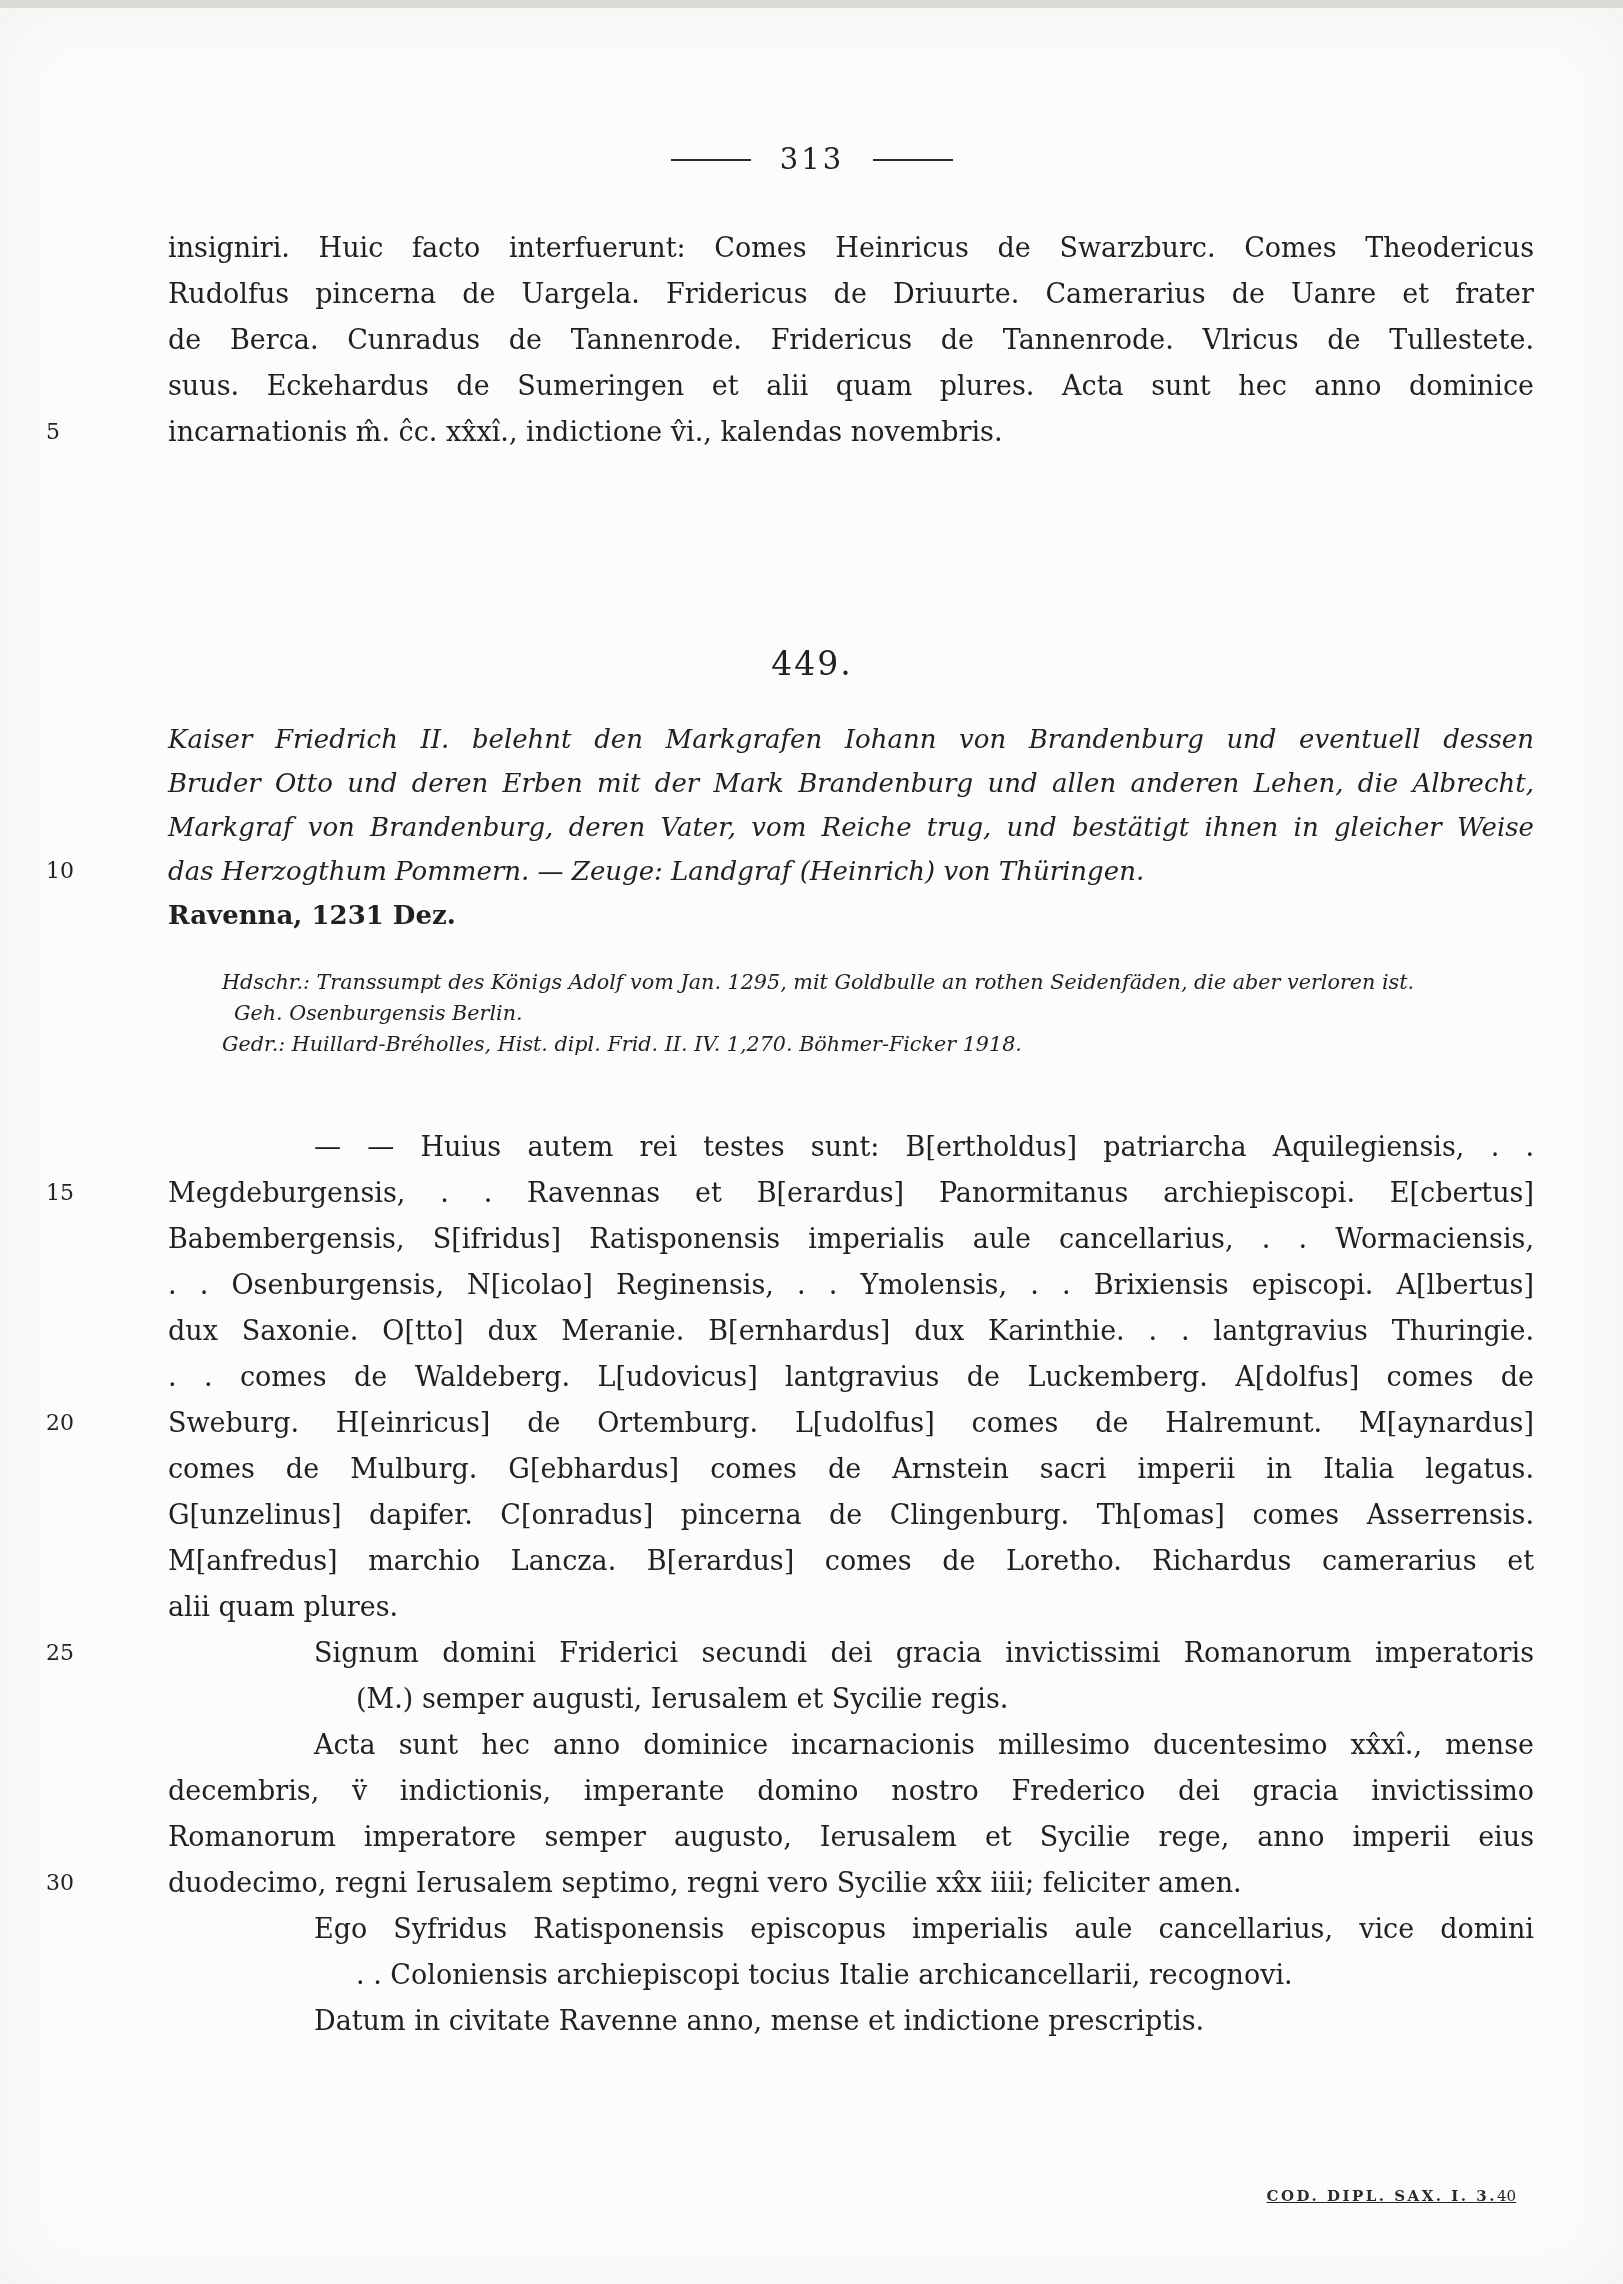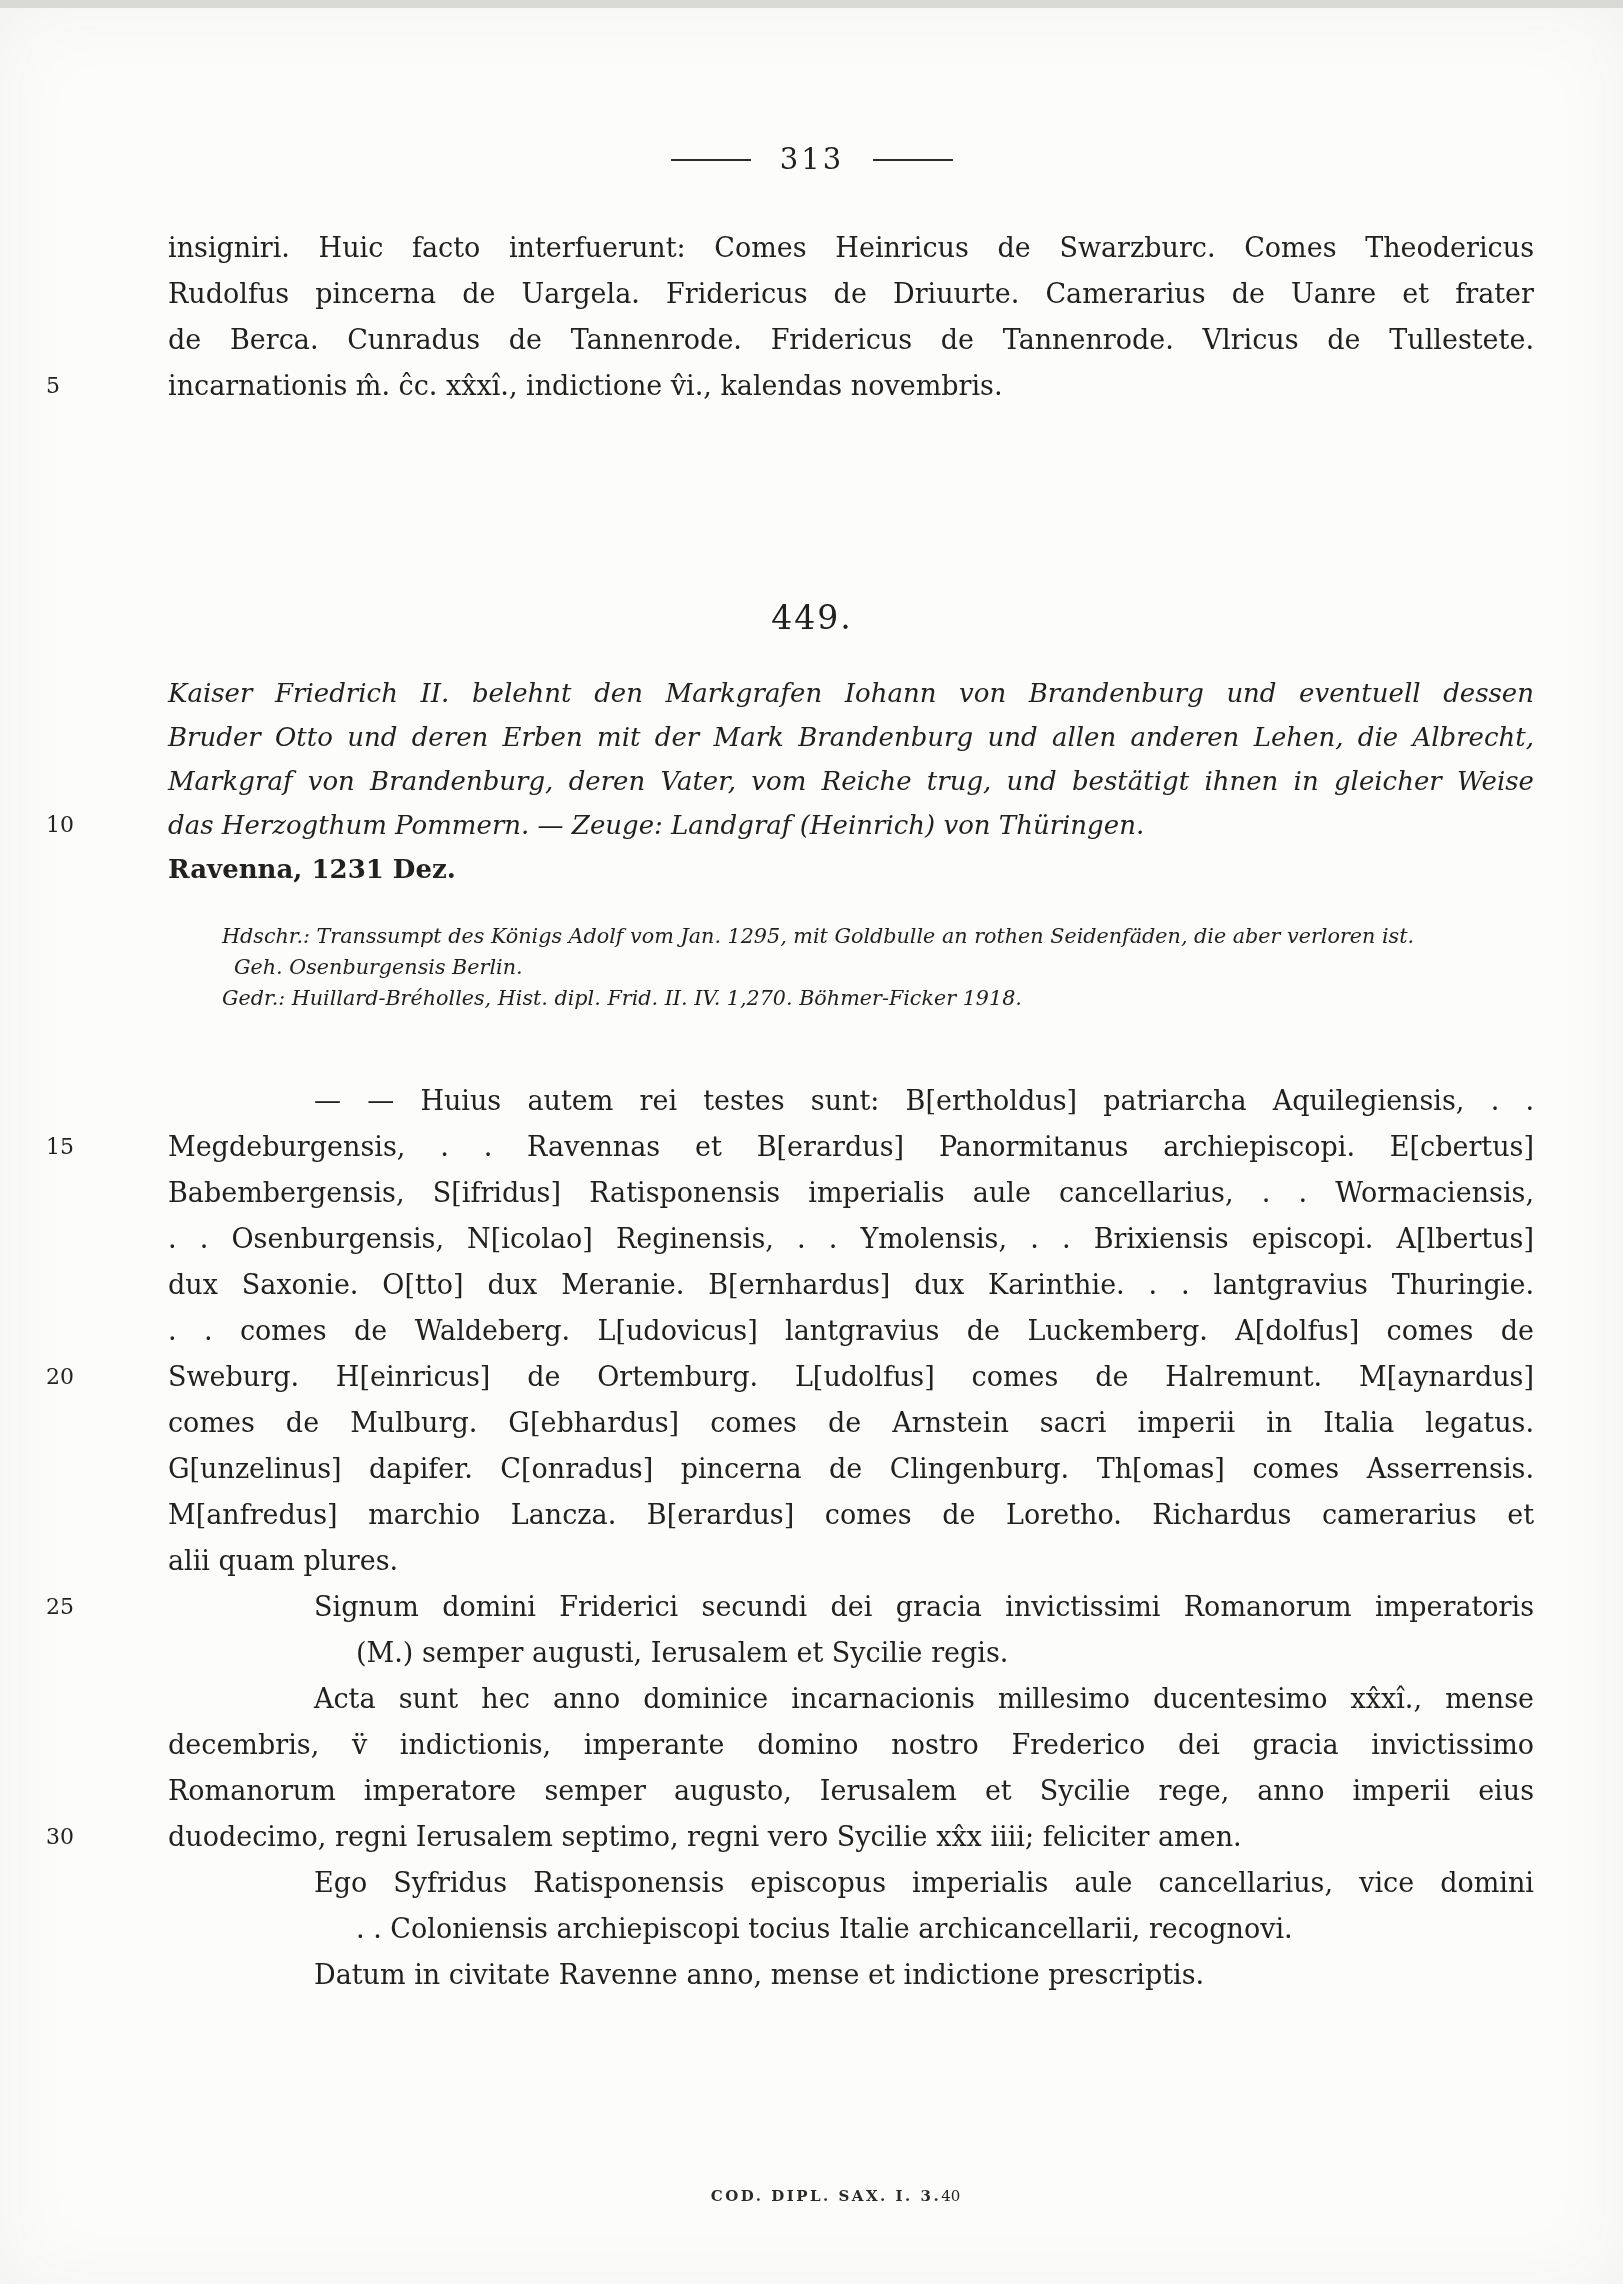--- a/index.html
+++ b/index.html
@@ -128,24 +128,25 @@
   }
   .doc-body .para { margin: 0; }
 
   
   .page-footer {
     position: absolute;
     left: 0;
     right: 0;
     top: 2179px;
     display: flex;
-    justify-content: center;
+    justify-content: flex-end;
     align-items: baseline;
     padding-left: 116px;
-    padding-right: 69px;
+    padding-right: 108px;
+    text-decoration: underline;
   }
   .footer-left {
     font-size: 15px;
     font-weight: 700;
     letter-spacing: 2.5px;
     color: #2b2a28;
   }
   .footer-right {
     font-size: 15px;
     color: #242322;
@@ -159,20 +160,21 @@
   <div class="page-header">
     <span class="rule"></span>
     <span class="page-number-text">313</span>
     <span class="rule"></span>
   </div>
 
   <div class="prev-doc measure">
       <div class="line"><span class="line-text"><span>insigniri. Huic facto interfuerunt: Comes Heinricus de Swarzburc. Comes Theodericus</span></span></div>
       <div class="line"><span class="line-text"><span>Rudolfus pincerna de Uargela. Fridericus de Driuurte. Camerarius de Uanre et frater</span></span></div>
       <div class="line"><span class="line-text"><span>de Berca. Cunradus de Tannenrode. Fridericus de Tannenrode. Vlricus de Tullestete.</span></span></div>
+      <div class="line"><span class="line-text"><span>suus. Eckehardus de Sumeringen et alii quam plures. Acta sunt hec anno dominice</span></span></div>
       <div class="line last"><span class="margin-num">5</span><span class="line-text"><span>incarnationis m̂. ĉc. xx̂xî., indictione v̂i., kalendas novembris.</span></span></div>
     </div>
 
   <h2 class="doc-heading">449.</h2>
 
   <div class="summary measure">
       <div class="line"><span class="line-text"><span>Kaiser Friedrich II. belehnt den Markgrafen Iohann von Brandenburg und eventuell dessen</span></span></div>
       <div class="line"><span class="line-text"><span>Bruder Otto und deren Erben mit der Mark Brandenburg und allen anderen Lehen, die Albrecht,</span></span></div>
       <div class="line"><span class="line-text"><span>Markgraf von Brandenburg, deren Vater, vom Reiche trug, und bestätigt ihnen in gleicher Weise</span></span></div>
       <div class="line spread last">

